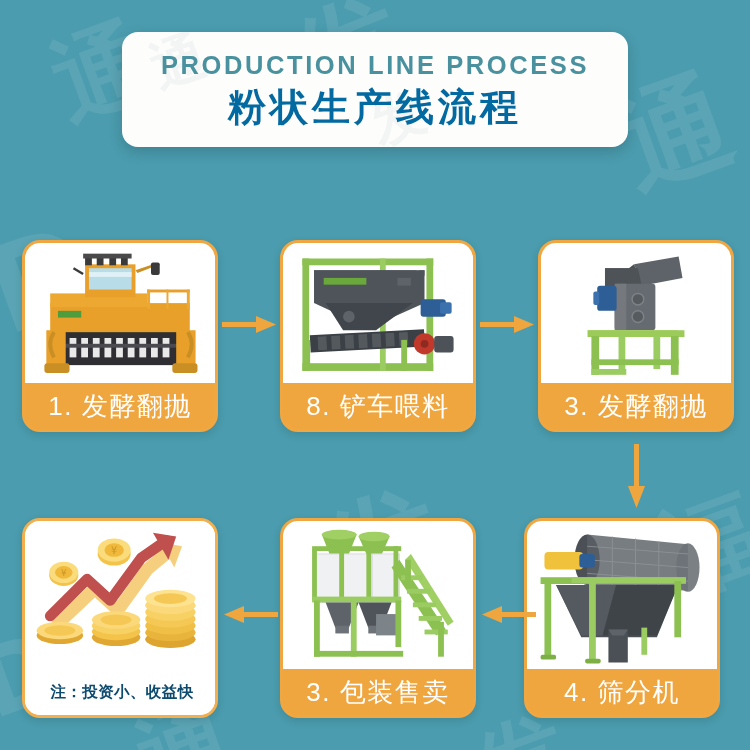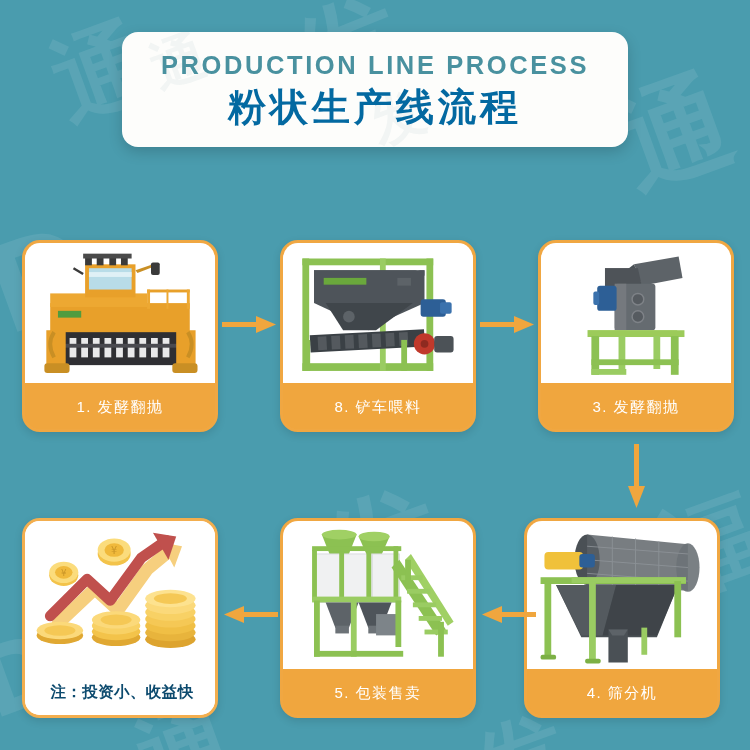--- a/index.html
+++ b/index.html
@@ -89,21 +89,21 @@
     overflow: hidden;
   }
   .card-label {
     flex: 0 0 auto;
     height: 46px;
     background: #f0a63e;
     color: #ffffff;
     display: flex;
     align-items: center;
     justify-content: center;
-    font-size: 15px;
+    font-size: 26px;
     font-weight: 400;
     letter-spacing: 1.5px;
     line-height: 1;
   }
   .card.note {
     background: #ffffff;
     border: 3px solid #f3ae4e;
   }
   .note-photo { flex: 1 1 auto; background:#fff; position: relative; }
   .note-text {
@@ -359,21 +359,21 @@
           <rect x="122" y="56" width="22" height="5" transform="rotate(0 133 58)"></rect>
           <rect x="128" y="70" width="24" height="5"></rect>
           <rect x="134" y="84" width="24" height="5"></rect>
           <rect x="140" y="98" width="24" height="5"></rect>
           <rect x="146" y="112" width="24" height="5"></rect>
         </g>
         <rect x="160" y="104" width="6" height="36" fill="#8cc152"></rect>
         <rect x="126" y="40" width="6" height="24" fill="#8cc152"></rect>
       </svg>
     </div>
-    <div class="card-label">5. 包装售卖</div>
+    <div class="card-label">3. 包装售卖</div>
   </div>
 
   <div class="card note" style="left:22px; top:518px; width:196px; height:200px;">
     <div class="note-photo">
       <svg class="ill" viewBox="0 0 196 140" preserveAspectRatio="xMidYMid meet">
 
         <path d="M34 106 L72 70 L96 92 L126 50 L150 30" stroke="#f6cf7e" stroke-width="13" fill="none" stroke-linecap="round" stroke-linejoin="round"></path>
         <path d="M140 22 L162 26 L154 48 Z" fill="#f6cf7e"></path>
 
         <path d="M26 98 L64 60 L88 82 L120 38 L146 20" stroke="#c0504d" stroke-width="11" fill="none" stroke-linecap="round" stroke-linejoin="round"></path>

